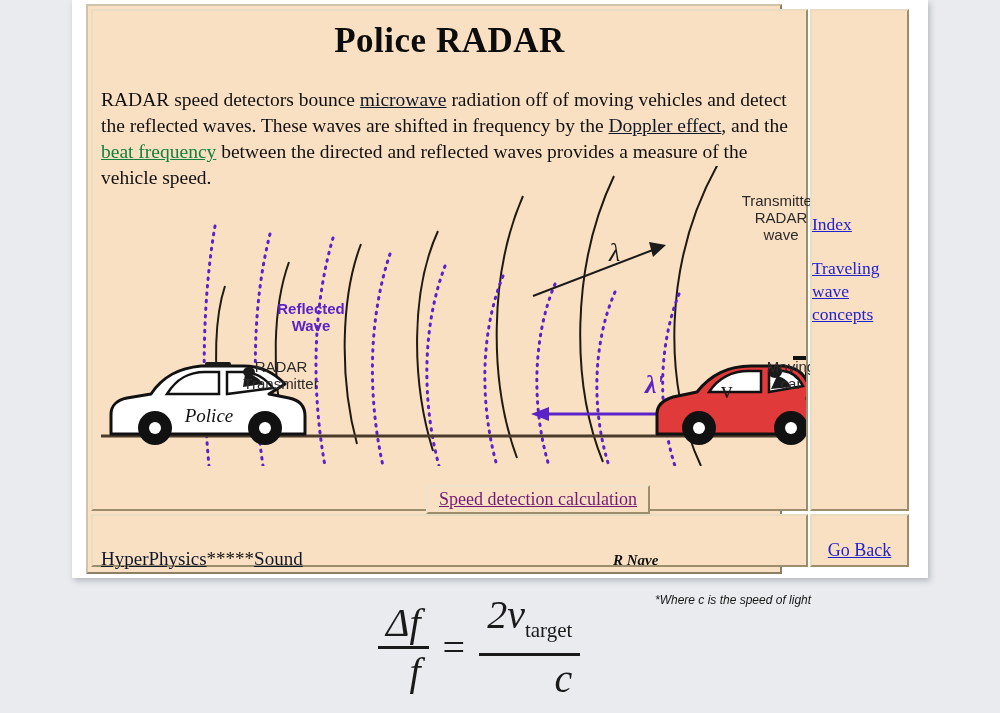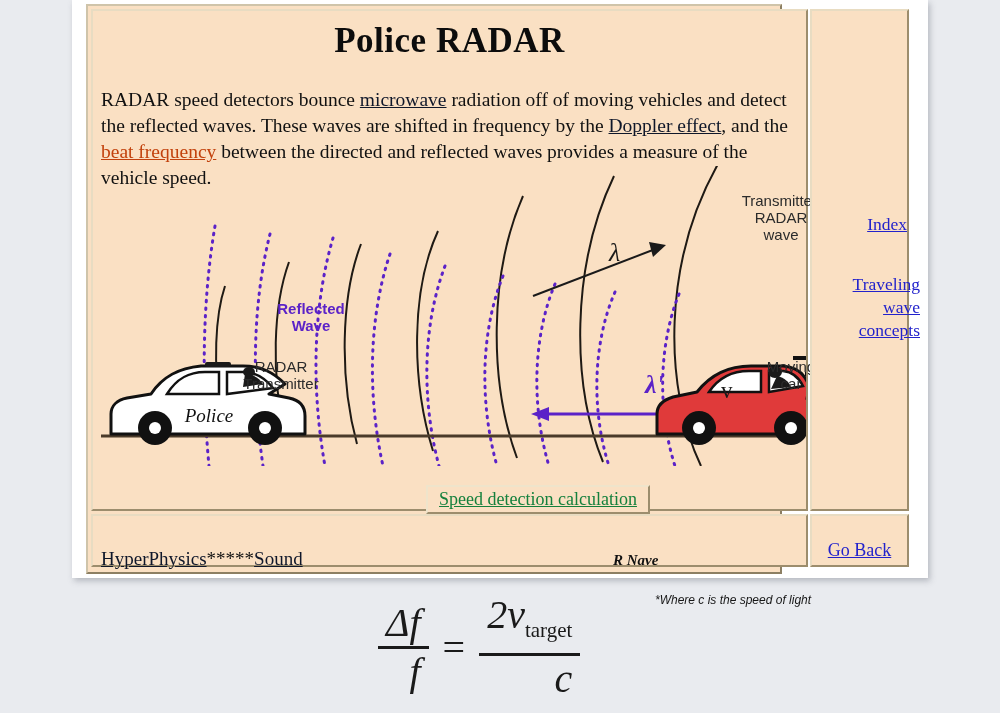--- a/index.html
+++ b/index.html
@@ -40,31 +40,31 @@
     font-family:"Liberation Serif", serif;
     font-weight:bold;font-size:35px;color:#0c0c0c;letter-spacing:.5px;
   }
   
   #intro{
     position:absolute;left:8px;top:76px;width:702px;
     font-family:"Liberation Serif", serif;
     font-size:19.5px;line-height:26px;color:#111;text-align:left;
   }
   a.lnk{color:#2222cc;text-decoration:underline;}
-  a.lnk.violet{color:#c2410c;margin-top:29px;}
+  a.lnk.violet{color:#15803d;margin-top:29px;}
   a.lnk.blue{color:#0f172a;}
 
   
   #side-cell .sidelink{
-    display:block;text-align:right;width:100%;
+    display:block;text-align:left;width:100%;
     font-family:"Liberation Serif", serif;font-size:17.5px;
     color:#2222cc;text-decoration:underline;line-height:23px;
   }
   #side-index{position:absolute;top:202px;left:0;}
-  #side-twc{position:absolute;top:246px;left:13px;margin-top:16px;}
+  #side-twc{position:absolute;top:246px;left:0;}
 
   
   #footer-left{
     position:absolute;left:8px;top:32px;font-size:19px;
     font-family:"Liberation Serif", serif;color:#111;white-space:nowrap;
   }
   #footer-left .stars{color:#111;text-decoration:none;}
   #rnave{
     position:absolute;left:520px;top:36px;font-size:15px;
     font-family:"Liberation Serif", serif;font-style:italic;font-weight:bold;color:#111;
@@ -77,21 +77,21 @@
 
   
   #diagram{position:absolute;left:0px;top:155px;width:713px;height:300px;}
   #calcbox{
     position:absolute;left:333px;top:474px;width:224px;height:29px;
     border:2px solid #9c8d6d;border-top-color:#efe4cb;border-left-color:#efe4cb;
     background:#fae0c3;box-sizing:border-box;text-align:center;
   }
   #calcbox a{
     font-family:"Liberation Serif", serif;font-size:18px;
-    color:#15803d;text-decoration:underline;line-height:25px;display:inline-block;
+    color:#701a75;text-decoration:underline;line-height:25px;display:inline-block;
   }
 
   
   .dlabel{
     position:absolute;font-family:"Liberation Sans", sans-serif;
     font-size:15px;color:#2b2b2b;text-align:center;line-height:17px;
     white-space:pre-line;
   }
   .dlabel.violet{color:#5b22c8;font-weight:bold;}
   .mathlabel{

